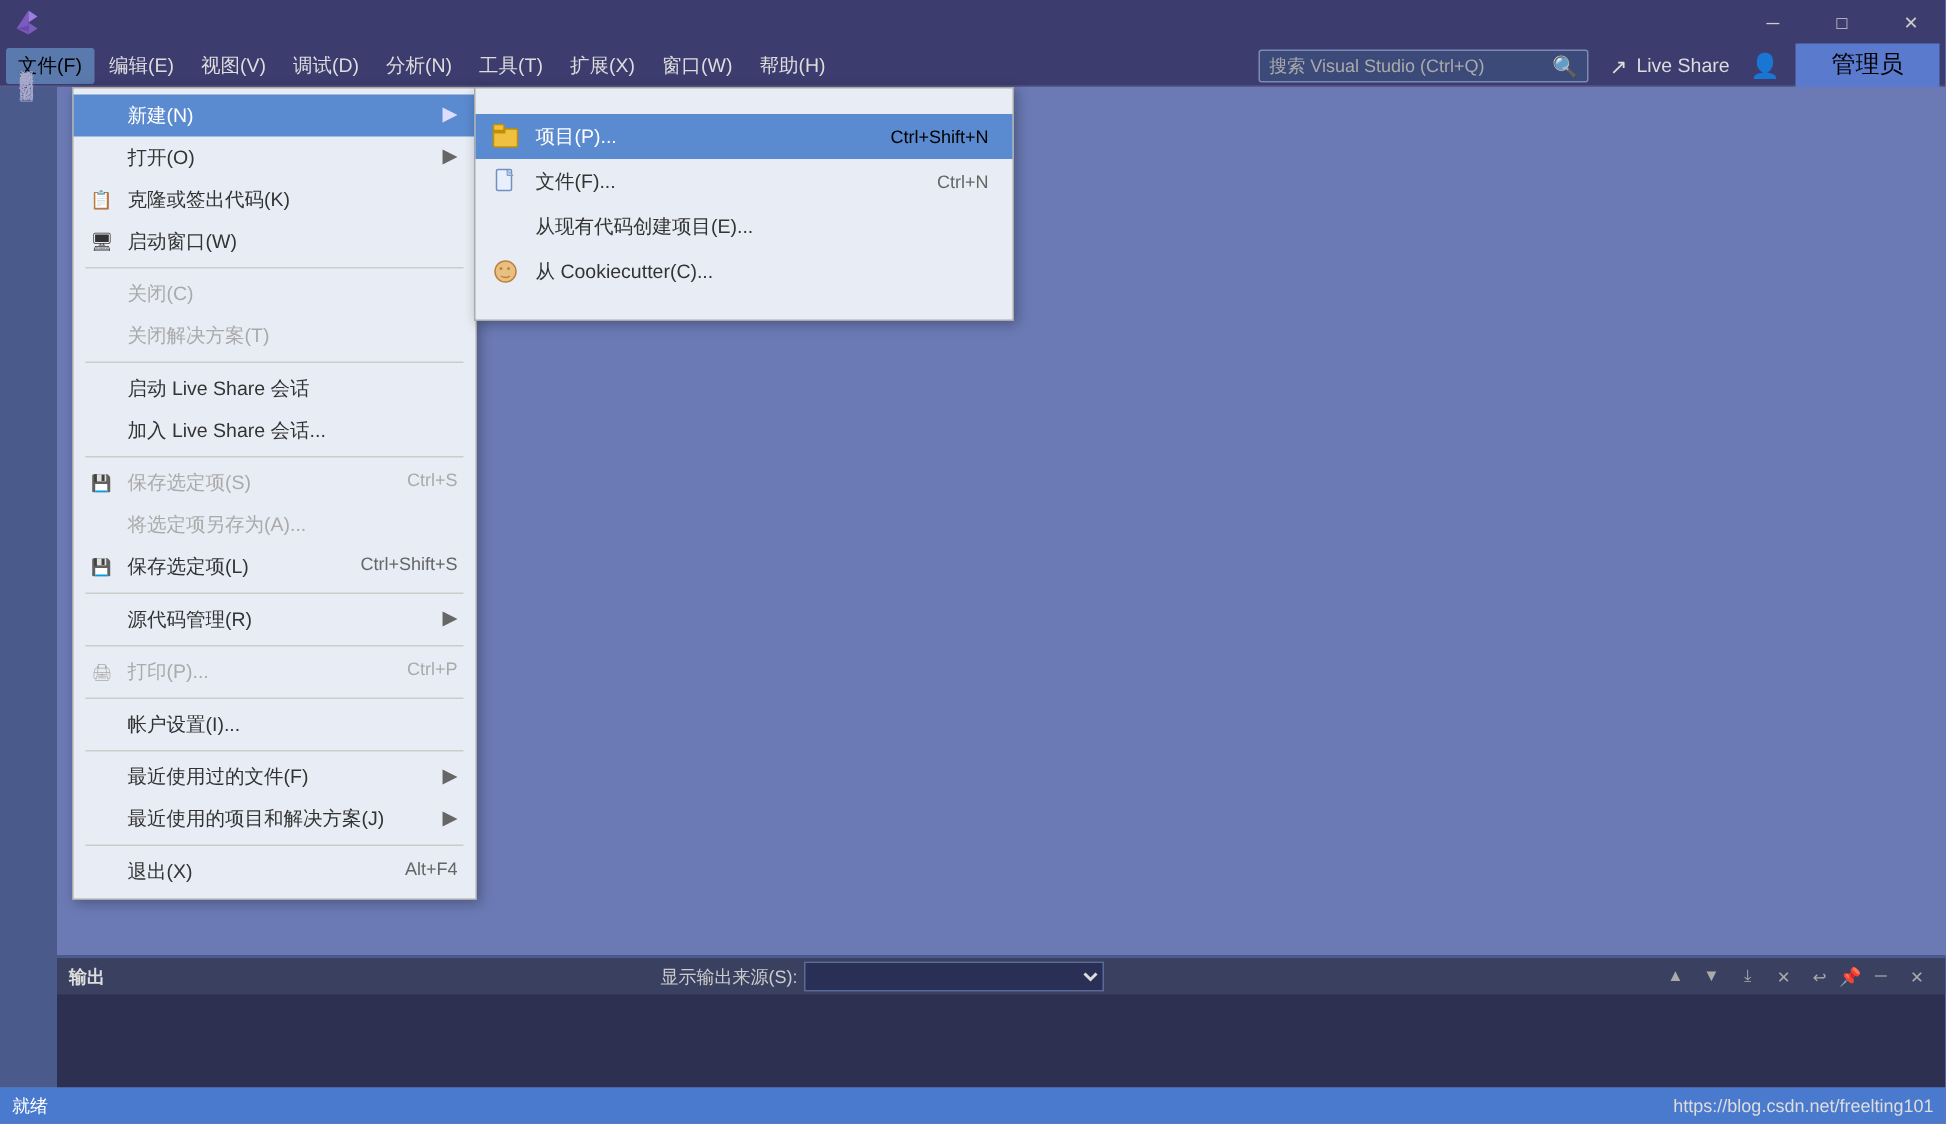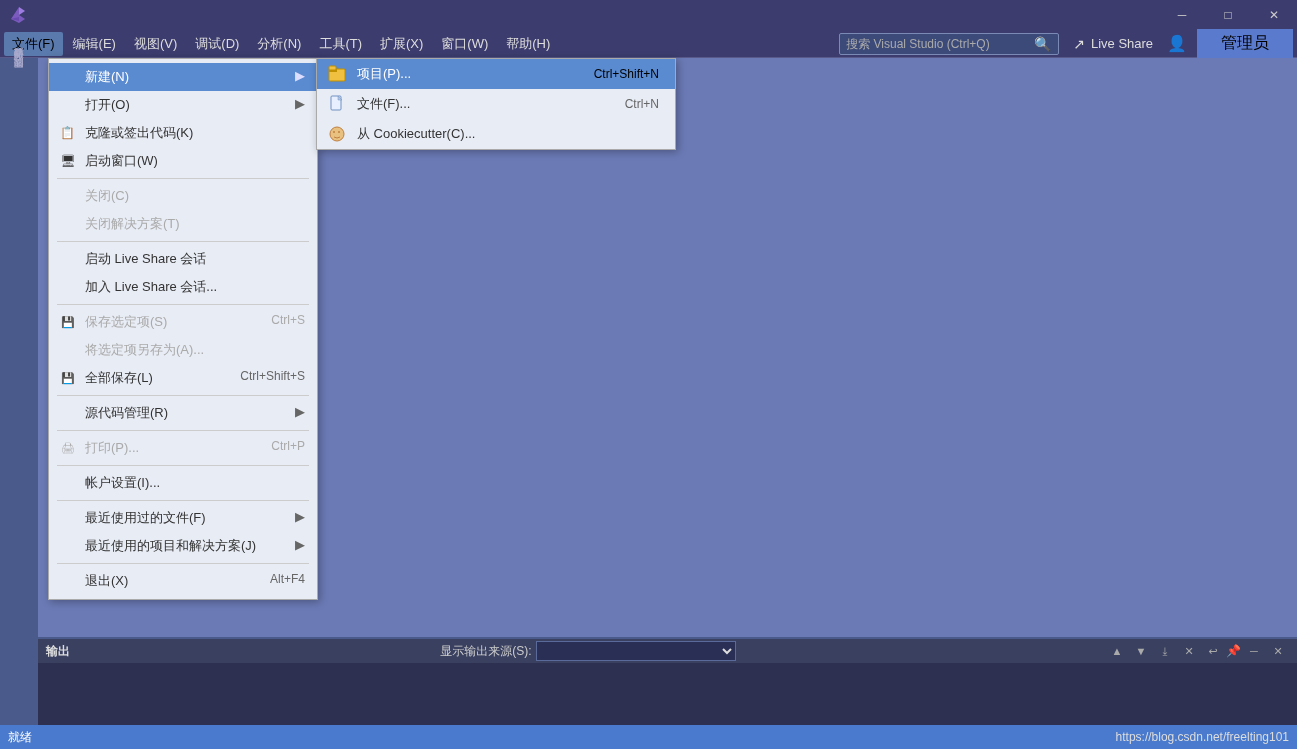--- a/index.html
+++ b/index.html
@@ -286,21 +286,21 @@
     
     .new-submenu {
       position: absolute;
       top: 58px;
       left: 316px;
       width: 360px;
       background: #e8ecf5;
       border: 1px solid #aaa;
       box-shadow: 2px 2px 8px rgba(0,0,0,0.3);
       z-index: 1001;
-      padding: 0 0;
+      padding: 17px 0;
     }
     .submenu-item {
       display: flex;
       align-items: center;
       padding: 6px 16px 6px 40px;
       color: #333;
       cursor: pointer;
       position: relative;
       font-size: 13px;
       gap: 8px;
@@ -468,21 +468,21 @@
     <span class="shortcut">Ctrl+S</span>
   </div>
 
   <div class="file-menu-item disabled">
     <span class="icon-placeholder"></span>
     <span>将选定项另存为(A)...</span>
   </div>
 
   <div class="file-menu-item">
     <span class="icon-placeholder" style="font-size:11px;">💾</span>
-    <span>全部保存(L)</span>
+    <span>保存选定项(L)</span>
     <span class="shortcut">Ctrl+Shift+S</span>
   </div>
 
   <div class="file-menu-divider"></div>
 
   <div class="file-menu-item">
     <span class="icon-placeholder"></span>
     <span>源代码管理(R)</span>
     <span class="arrow">▶</span>
   </div>
@@ -545,20 +545,24 @@
     <span class="item-icon">
       <svg width="18" height="18" viewBox="0 0 18 18">
         <rect x="3" y="1" width="10" height="14" rx="1" fill="#e8f0ff" stroke="#7090c0" stroke-width="1"></rect>
         <path d="M10 1 l4 4 l-4 0 z" fill="#b0c8e8" stroke="#7090c0" stroke-width="0.5"></path>
       </svg>
     </span>
     <span>文件(F)...</span>
     <span class="shortcut" style="color:#666;">Ctrl+N</span>
   </div>
 
+  <div class="submenu-item">
+    <span class="item-icon"></span>
+    <span>从现有代码创建项目(E)...</span>
+  </div>
 
   <div class="submenu-item">
     <span class="item-icon">
       <svg width="18" height="18" viewBox="0 0 18 18">
         <circle cx="9" cy="9" r="7" fill="#e8c080" stroke="#c08040" stroke-width="1"></circle>
         <circle cx="6" cy="7" r="1" fill="#c08040"></circle>
         <circle cx="11" cy="7" r="1" fill="#c08040"></circle>
         <path d="M6 12 q3 2 6 0" stroke="#c08040" stroke-width="1" fill="none"></path>
       </svg>
     </span>

